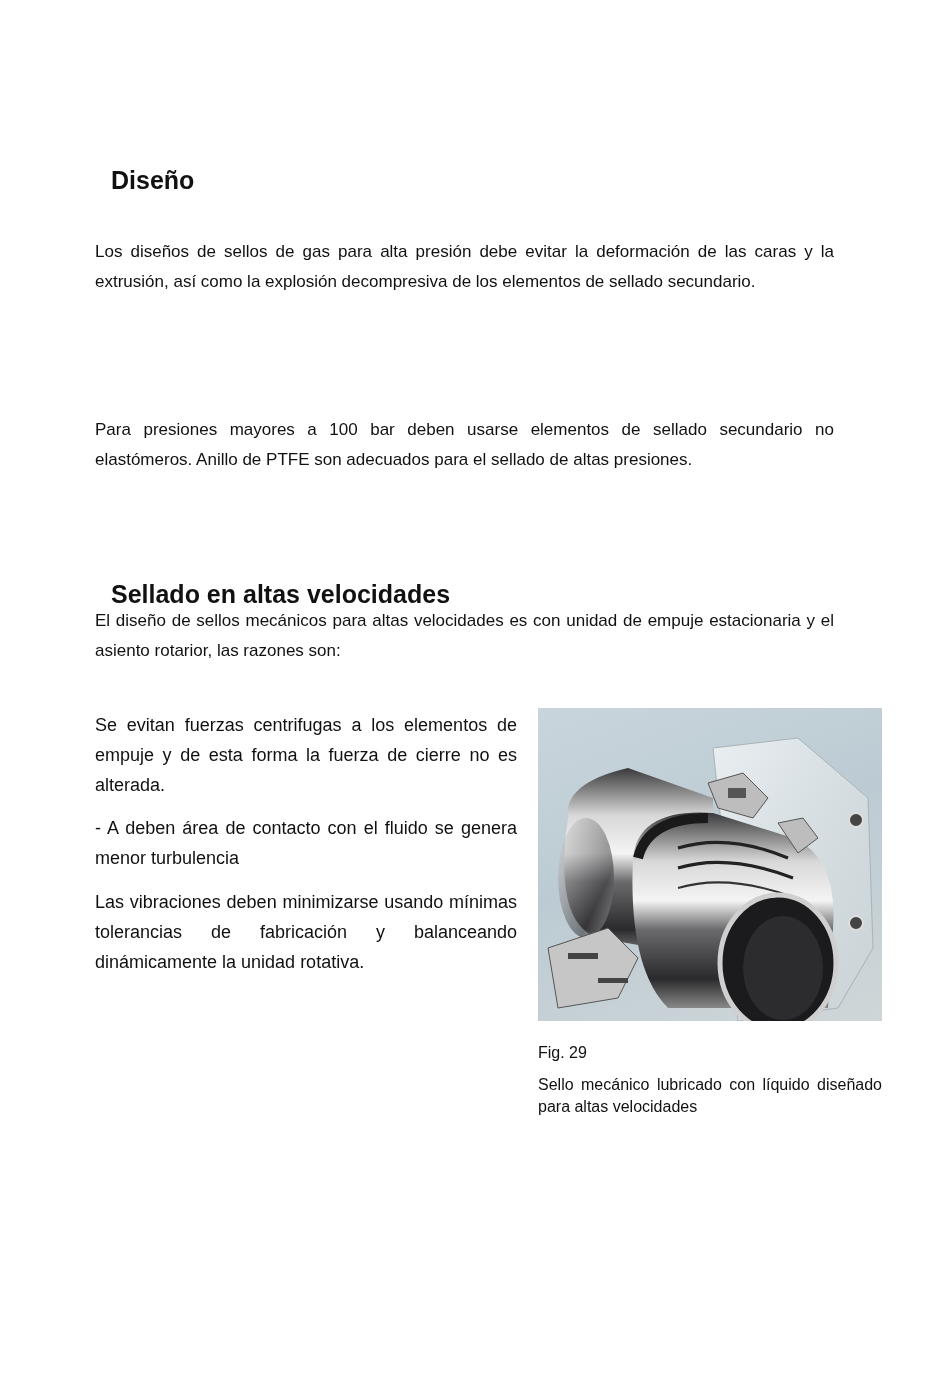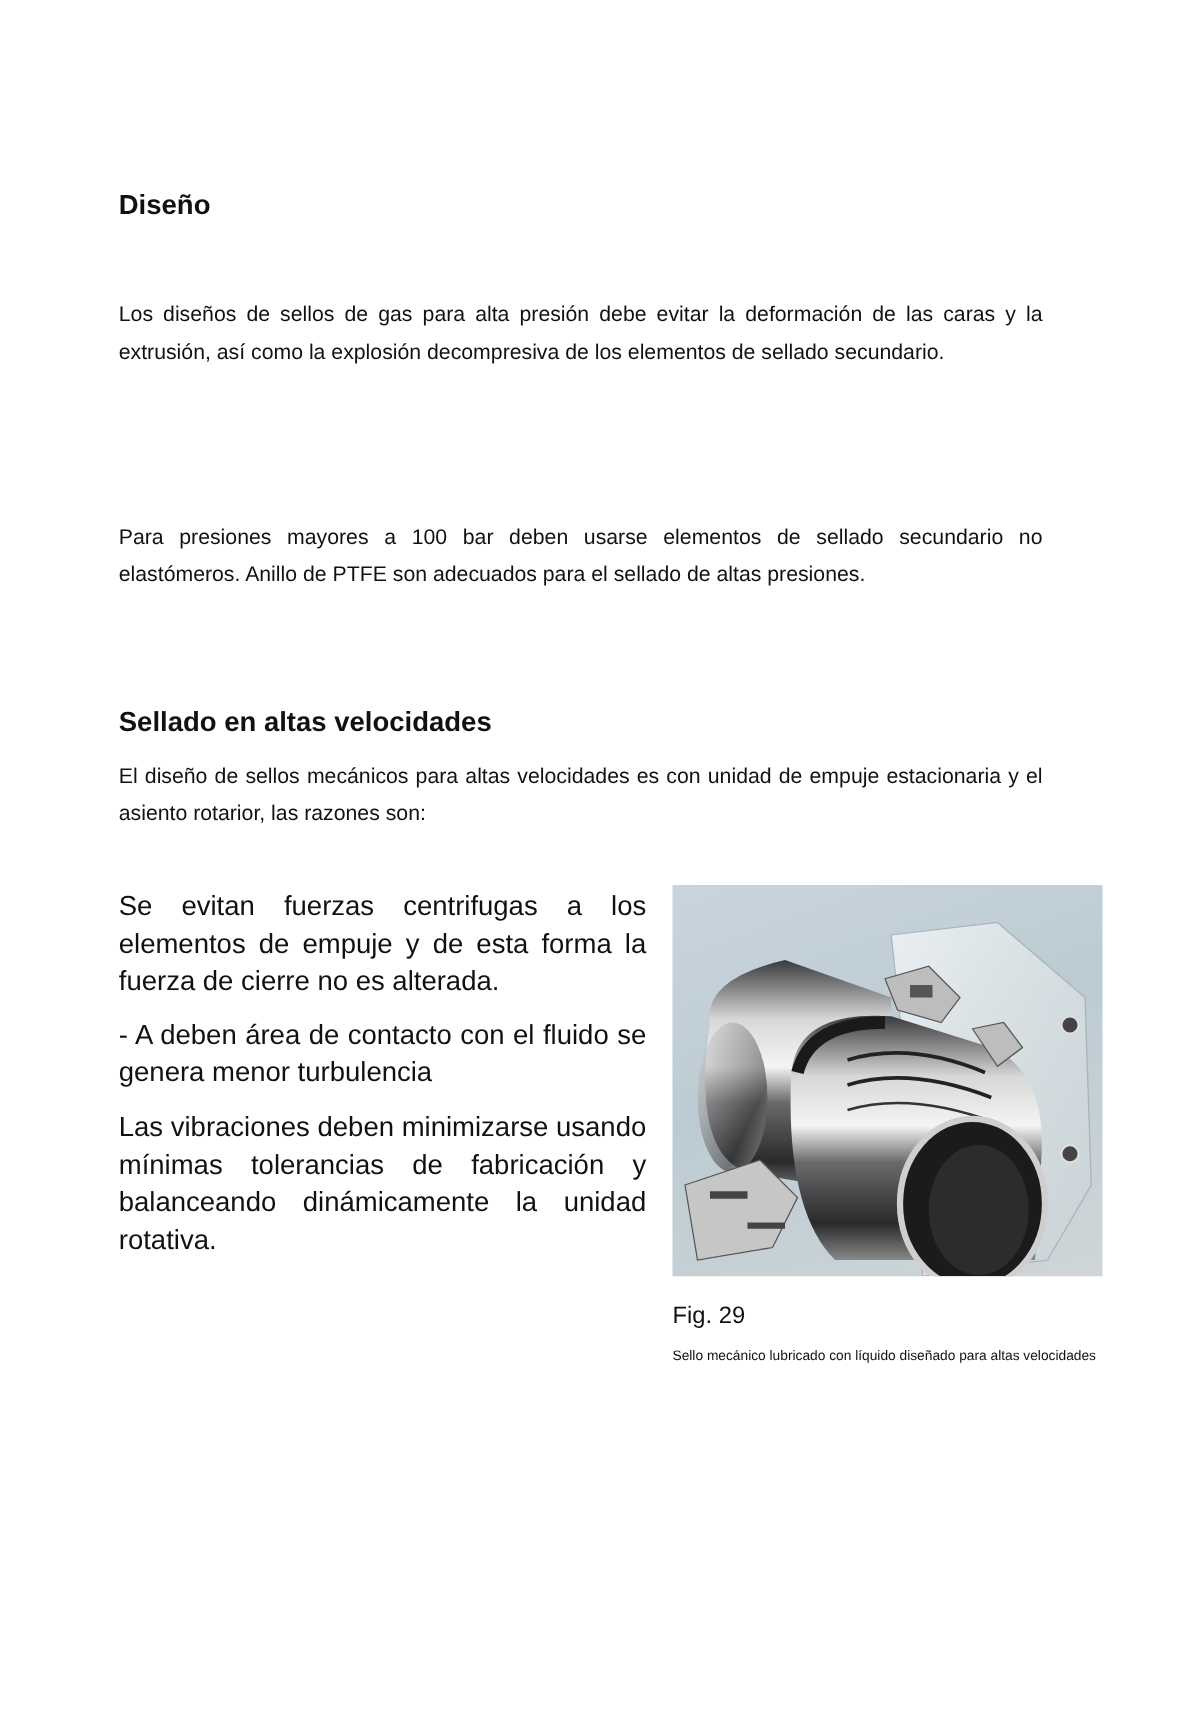--- a/index.html
+++ b/index.html
@@ -17,67 +17,67 @@
     }
     .page {
       position: absolute;
       left: 0; top: 0;
       width: 950px; height: 1374px;
     }
     .heading {
       position: absolute;
       left: 95px;
       font-weight: bold;
-      font-size: 22px;
+      font-size: 25px;
       line-height: 26px;
-      margin: 0;
+      margin: 16px;
     }
     .para {
       position: absolute;
       left: 95px;
       width: 739px;
       font-size: 17px;
       line-height: 30px;
       text-align: justify;
       text-align-last: left;
       margin: 0;
     }
     .col-para {
       position: absolute;
       left: 95px;
       width: 422px;
-      font-size: 22px;
+      font-size: 18px;
       line-height: 30px;
       text-align: justify;
       text-align-last: left;
       margin: 0;
     }
     .figure {
       position: absolute;
       left: 538px;
       top: 708px;
       width: 344px;
       height: 313px;
       background: linear-gradient(160deg, #c9d5dc 0%, #bccbd3 45%, #cfd6d8 100%);
       overflow: hidden;
     }
     .fig-label {
       position: absolute;
       left: 538px;
       top: 1043px;
-      font-size: 19px;
+      font-size: 16px;
       line-height: 20px;
       margin: 0;
     }
     .fig-caption {
       position: absolute;
       left: 538px;
       top: 1074px;
       width: 344px;
-      font-size: 11px;
+      font-size: 16px;
       line-height: 22px;
       text-align: justify;
       text-align-last: left;
       margin: 0;
     }
   </style>
 </head>
 <body>
 
 <div class="page">

